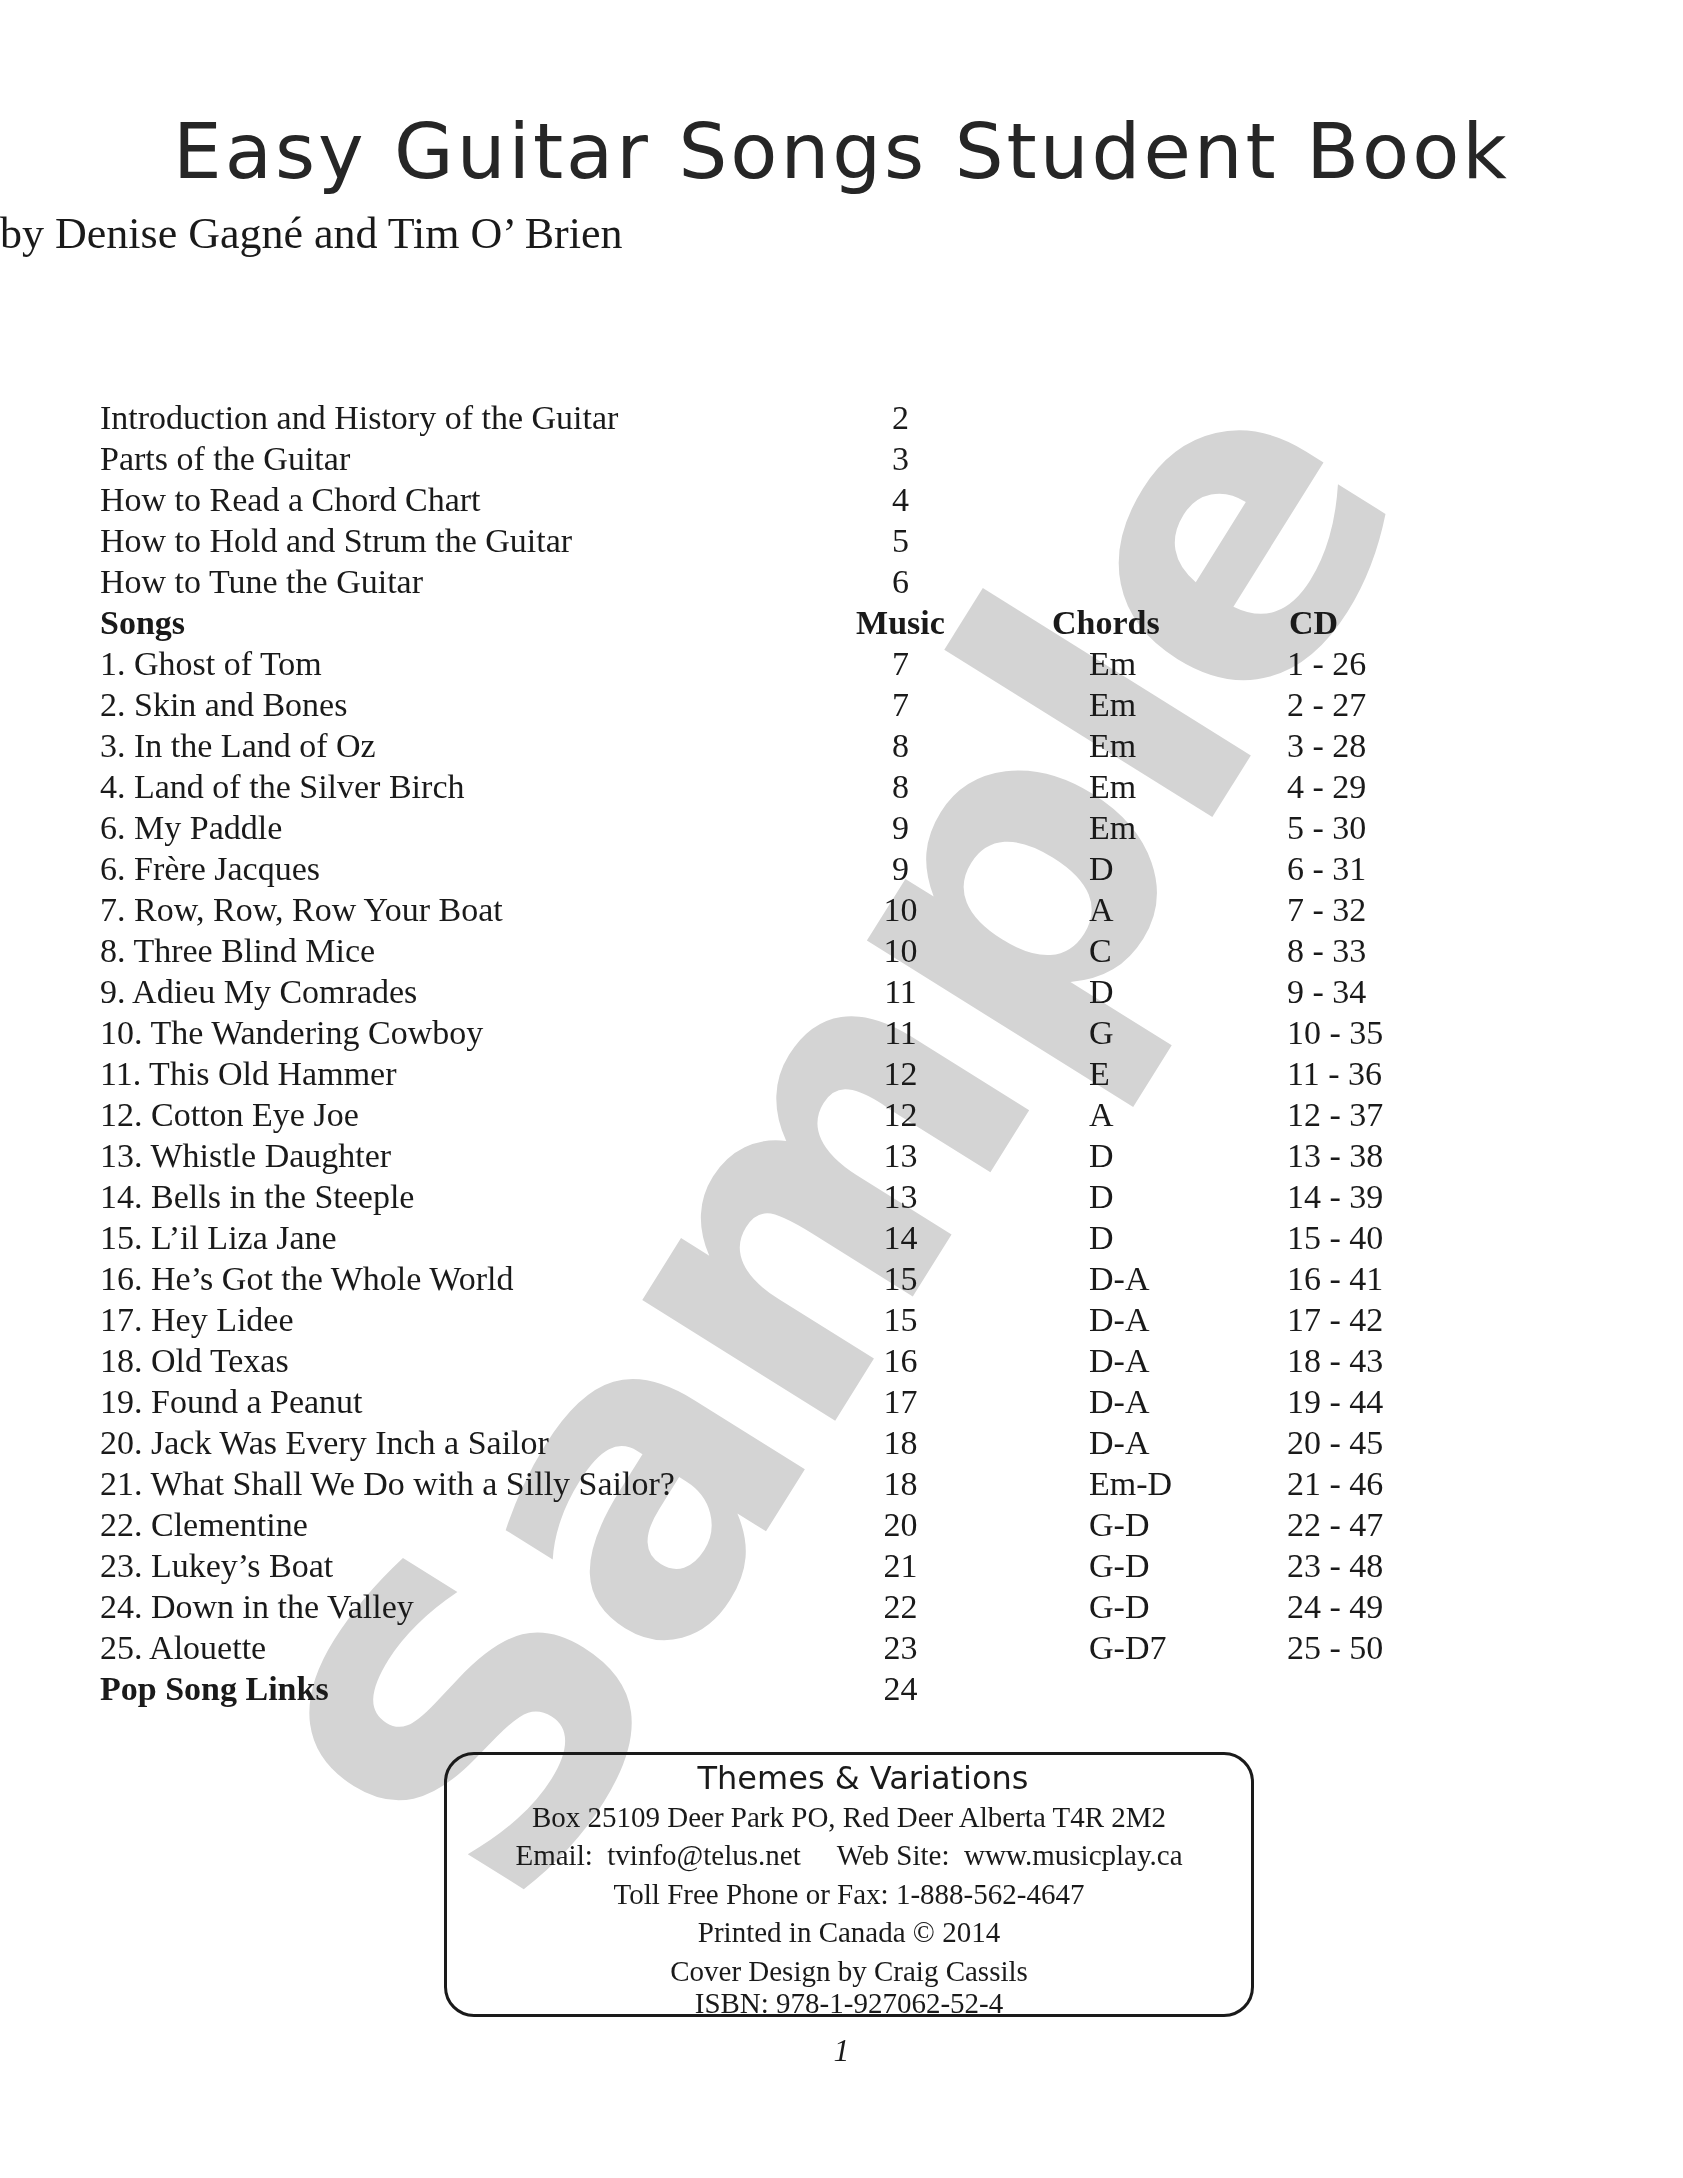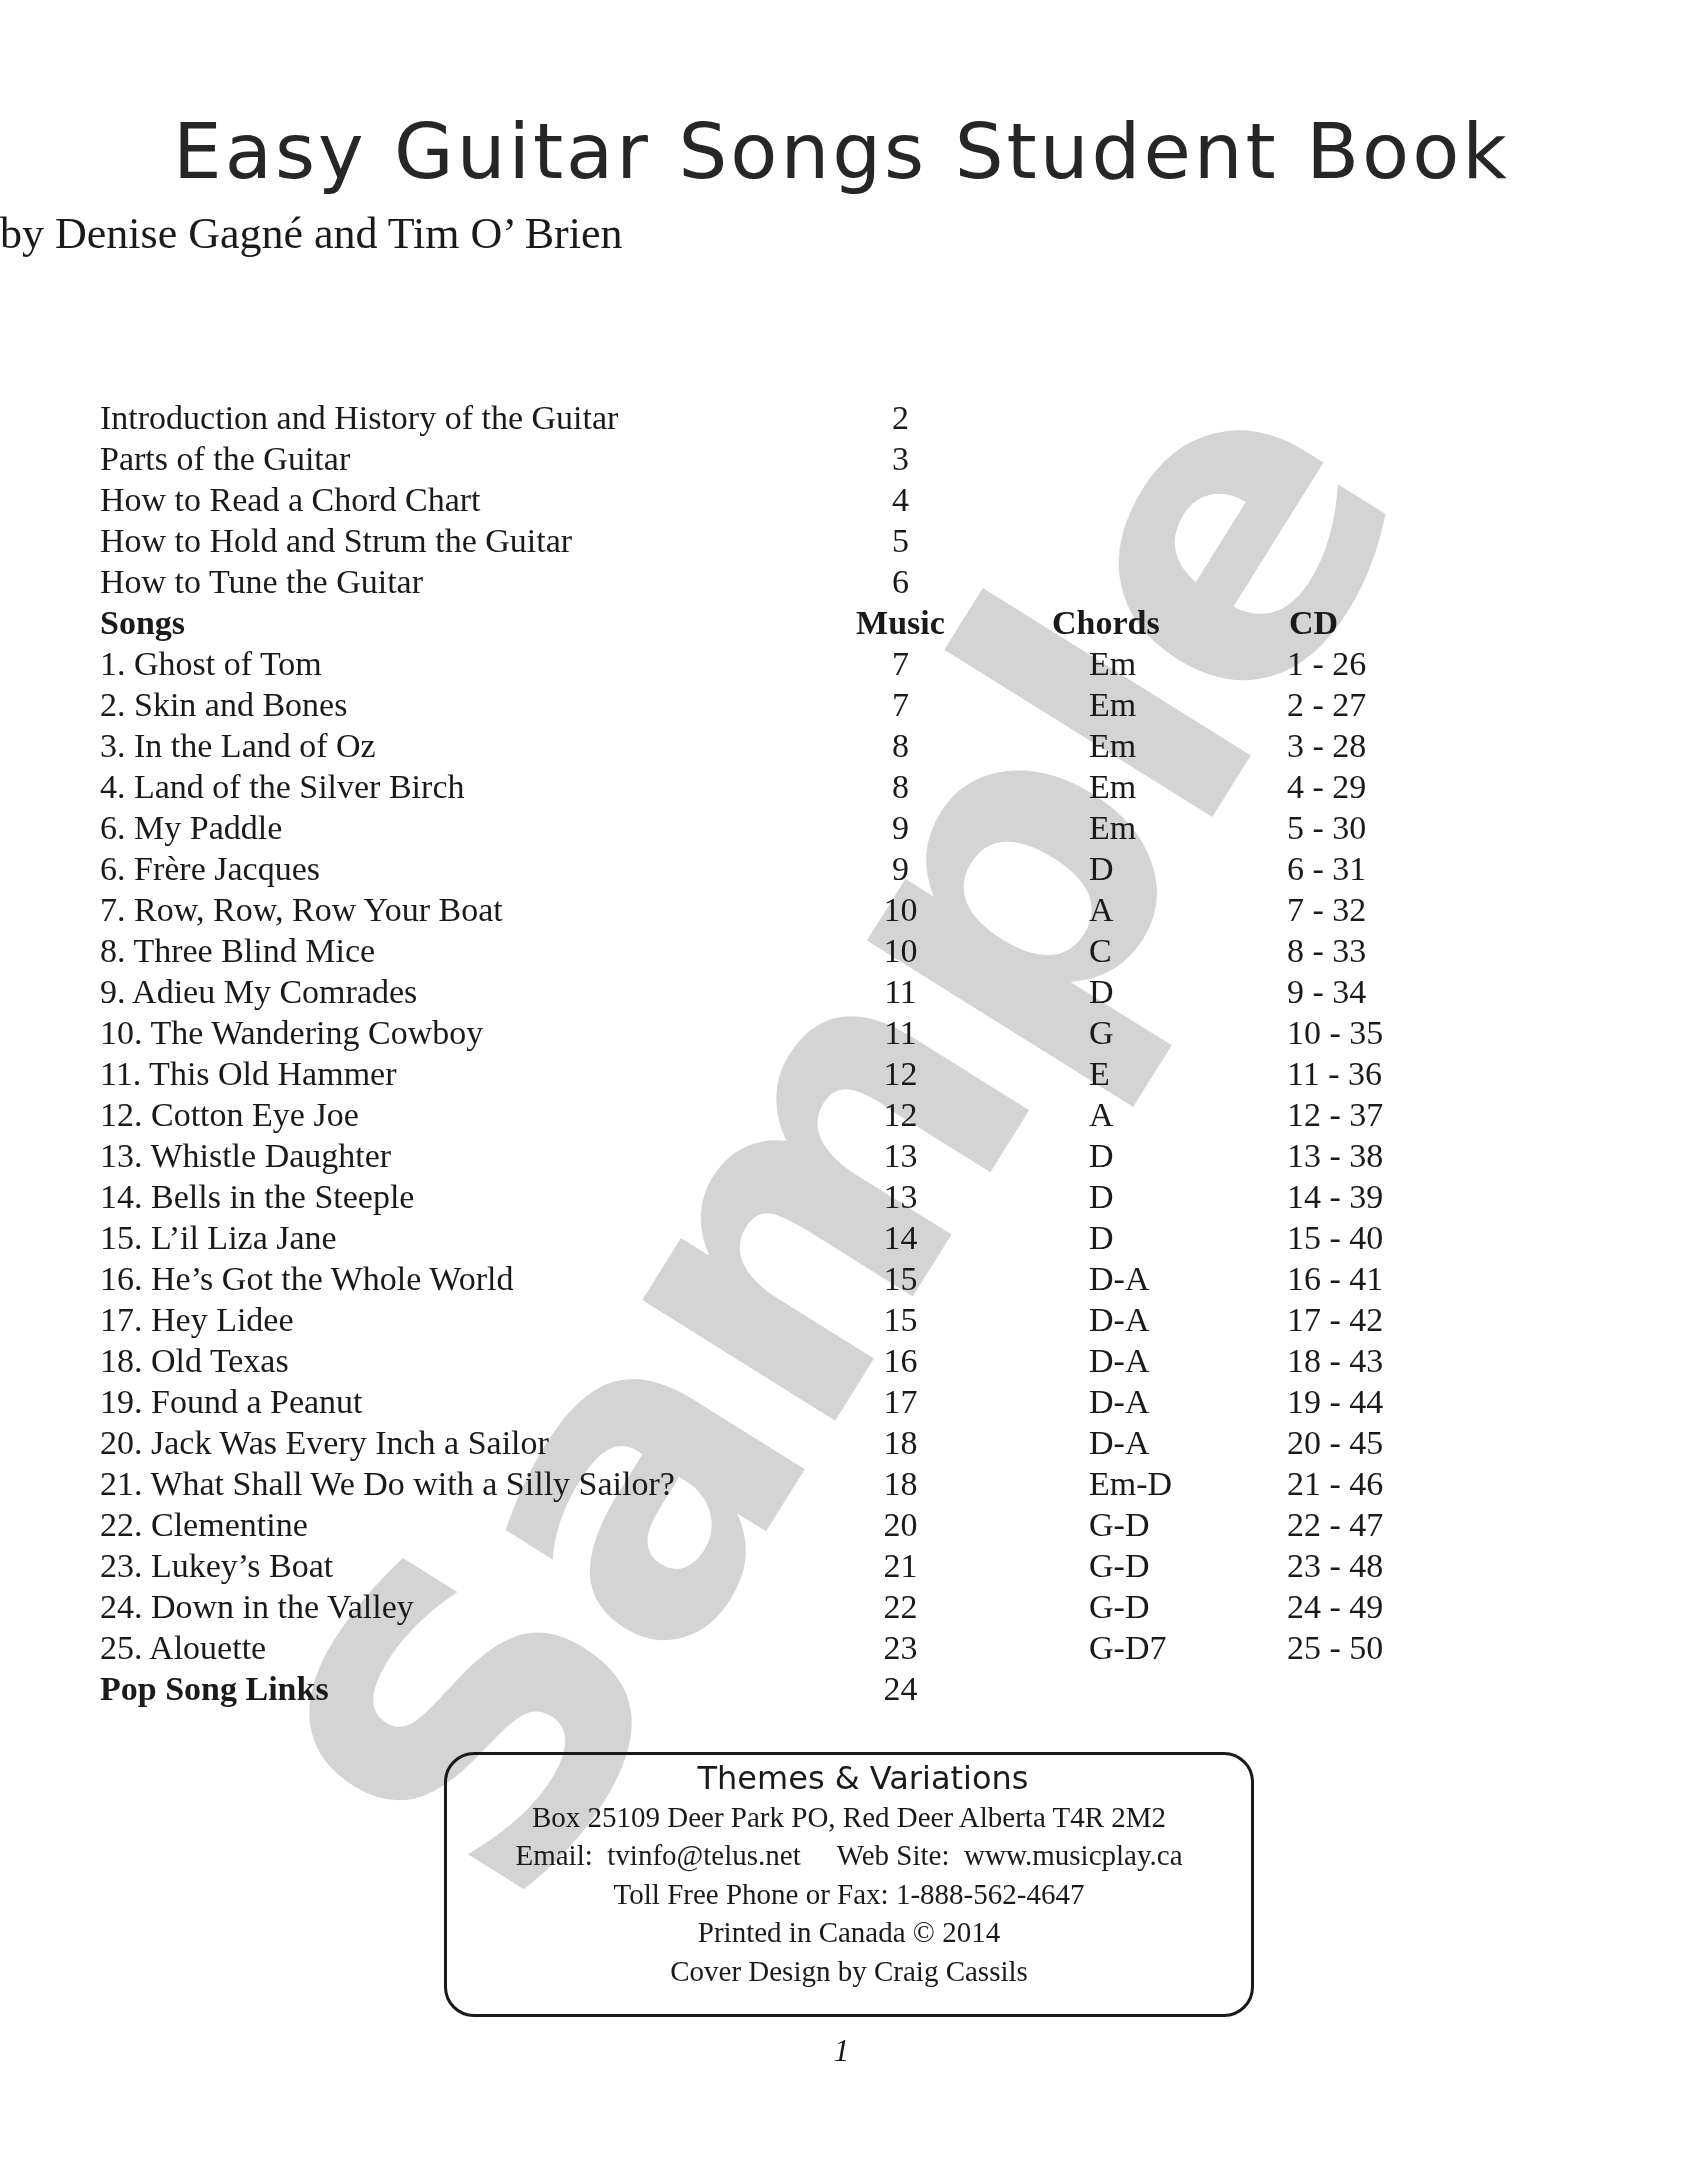--- a/index.html
+++ b/index.html
@@ -250,17 +250,18 @@
 
   <div class="pubbox">
     <div class="pub-name">Themes &amp; Variations</div>
     <div class="line l1">Box 25109 Deer Park PO, Red Deer Alberta  T4R 2M2</div>
     <div class="line l2">
       <span>Email:</span>&nbsp;&nbsp;<span>tvinfo@telus.net</span><span class="gap"></span><span>Web Site:</span>&nbsp;&nbsp;<span>www.musicplay.ca</span>
     </div>
     <div class="line l3">Toll Free Phone or Fax:  1-888-562-4647</div>
     <div class="line l4">Printed in Canada   © 2014</div>
     <div class="line l5">Cover Design by Craig Cassils</div>
+    <div class="line l6">ISBN:  978-1-927062-52-4</div>
   </div>
 
   <div class="page-number">1</div>
 </div>
 
 
 </body></html>

